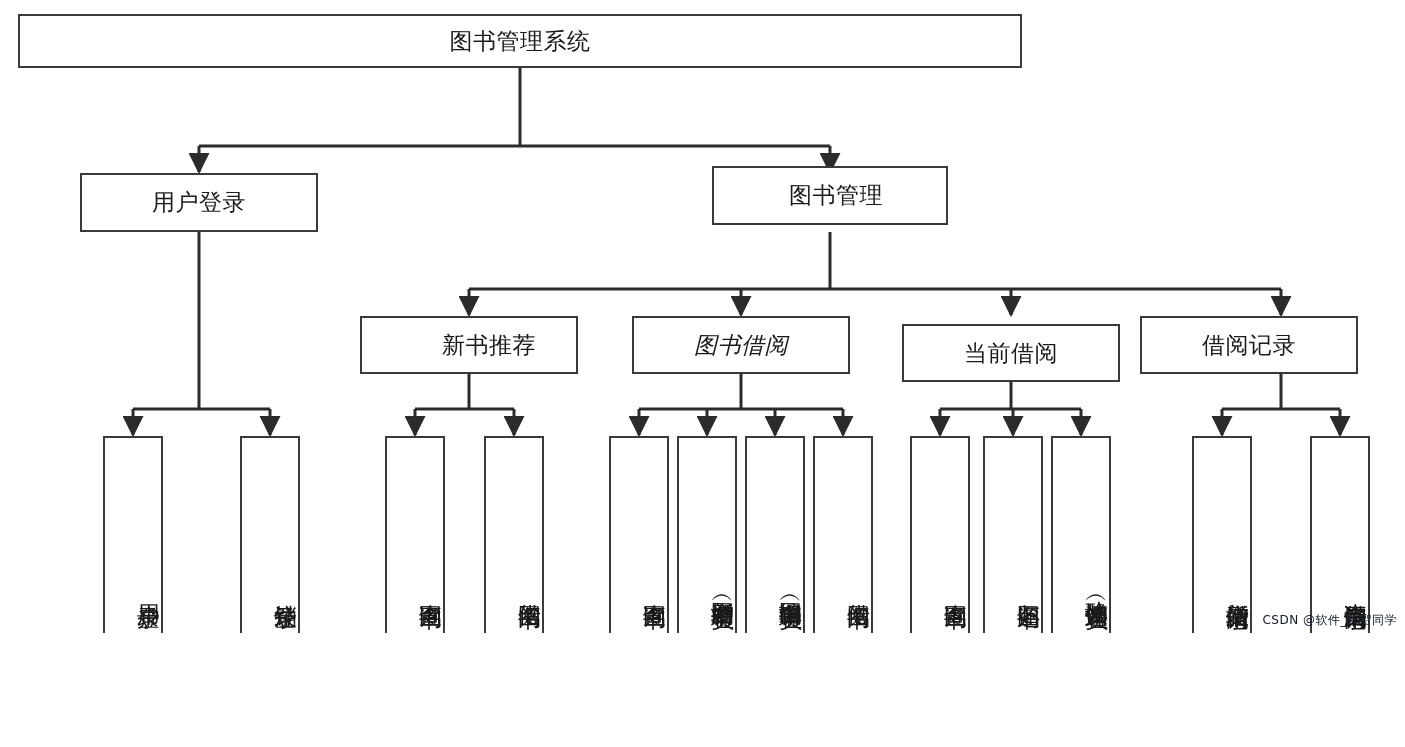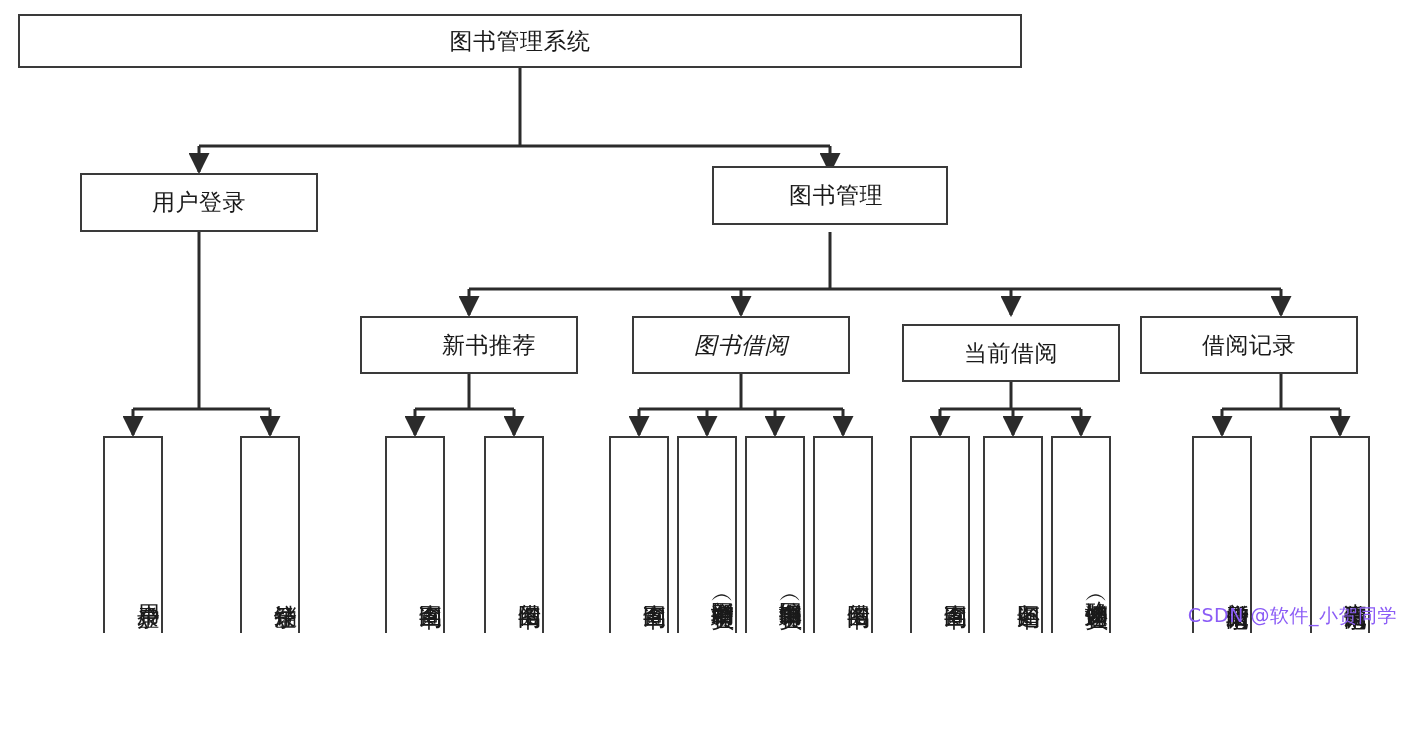--- a/index.html
+++ b/index.html
@@ -51,22 +51,22 @@
     justify-content: center;
     white-space: nowrap;
   }
   .node .label {
     display: block;
   }
   #watermark {
     position: absolute;
     right: 8px;
     bottom: 4px;
-    font-size: 19px;
-    color: #8b5cf6;
+    font-size: 12px;
+    color: #0f172a;
     letter-spacing: 0.5px;
     white-space: nowrap;
     user-select: none;
   }
 </style>
 </head>
 <body>
 
 <div id="canvas">
 

